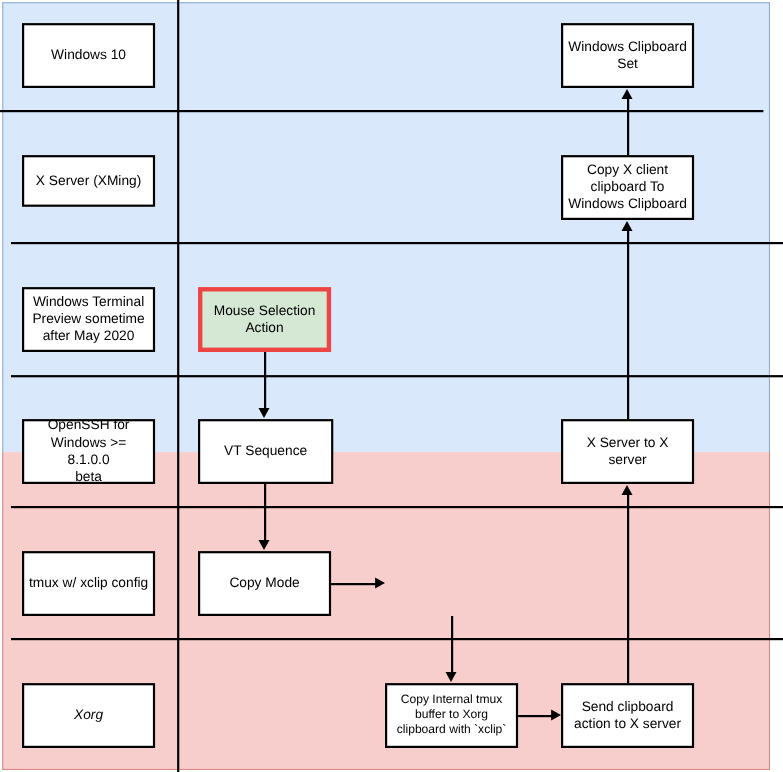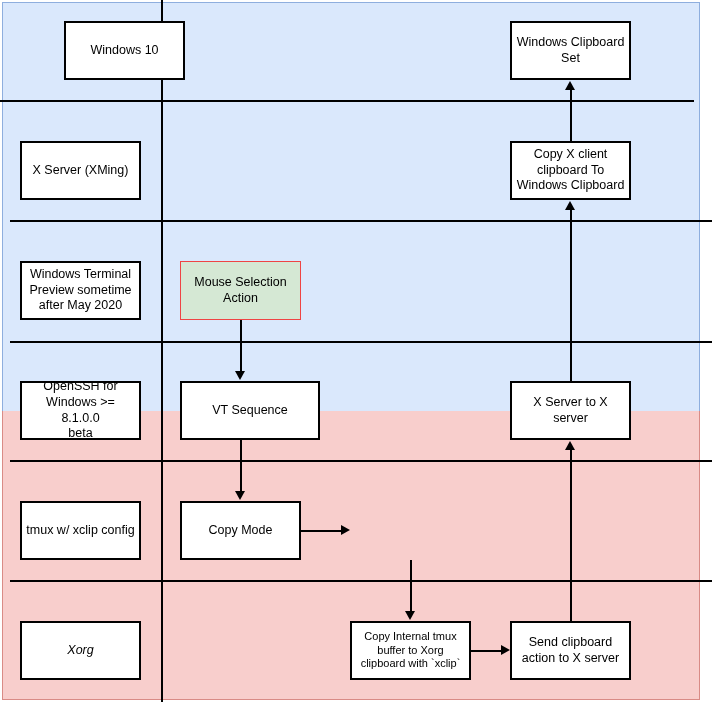--- a/index.html
+++ b/index.html
@@ -54,21 +54,21 @@
     justify-content: center;
     text-align: center;
     font-size: 12.5px;
     color: #000000;
     line-height: 1.25;
     padding: 2px 4px;
     white-space: pre-line;
   }
   .node.green {
     background: #d5e8d4;
-    border: 1px solid #ef4444;
+    border: 4px solid #ef4444;
   }
 
   
   .conn {
     position: absolute;
   }
   .conn .seg-v {
     position: absolute;
     width: 0;
     border-left: 2px solid #000000;
@@ -108,25 +108,25 @@
   <div class="band pink band-bot-pink" style="top:411px; height:289px;"></div>
 
   <div class="hline" style="left:0px;  top:100px; width:694px;"></div>
   <div class="hline" style="left:10px; top:220px; width:702px;"></div>
   <div class="hline" style="left:10px; top:341px; width:702px;"></div>
   <div class="hline" style="left:10px; top:460px; width:702px;"></div>
   <div class="hline" style="left:10px; top:580px; width:702px;"></div>
 
   <div class="vline" style="left:161px; top:0px; height:702px;"></div>
 
-  <div class="node" style="left:20px; top:21px; width:121px; height:59px;margin-left:44px;">
+  <div class="node" style="left:20px; top:21px; width:121px; height:59px;">
     <span>Windows 10</span>
   </div>
 
-  <div class="node" style="left:20px; top:141px; width:121px; height:59px;">
+  <div class="node" style="left:20px; top:141px; width:121px; height:47px;">
     <span>X Server (XMing)</span>
   </div>
 
   <div class="node" style="left:20px; top:261px; width:121px; height:59px;">
     <span>Windows Terminal
 Preview sometime
 after May 2020</span>
   </div>
 
   <div class="node" style="left:20px; top:381px; width:121px; height:59px;text-align:center;">
@@ -152,21 +152,21 @@
     <span>Copy X client
 clipboard To
 Windows Clipboard</span>
   </div>
 
   <div class="node green" style="left:180px; top:261px; width:121px; height:59px;">
     <span>Mouse Selection
 Action</span>
   </div>
 
-  <div class="node" style="left:180px; top:381px; width:140px; height:59px;">
+  <div class="node" style="left:180px; top:381px; width:123px; height:59px;">
     <span>VT Sequence</span>
   </div>
 
   <div class="node" style="left:510px; top:381px; width:121px; height:59px;">
     <span>X Server to X server</span>
   </div>
 
   <div class="node" style="left:180px; top:501px; width:121px; height:59px;">
     <span>Copy Mode</span>
   </div>

